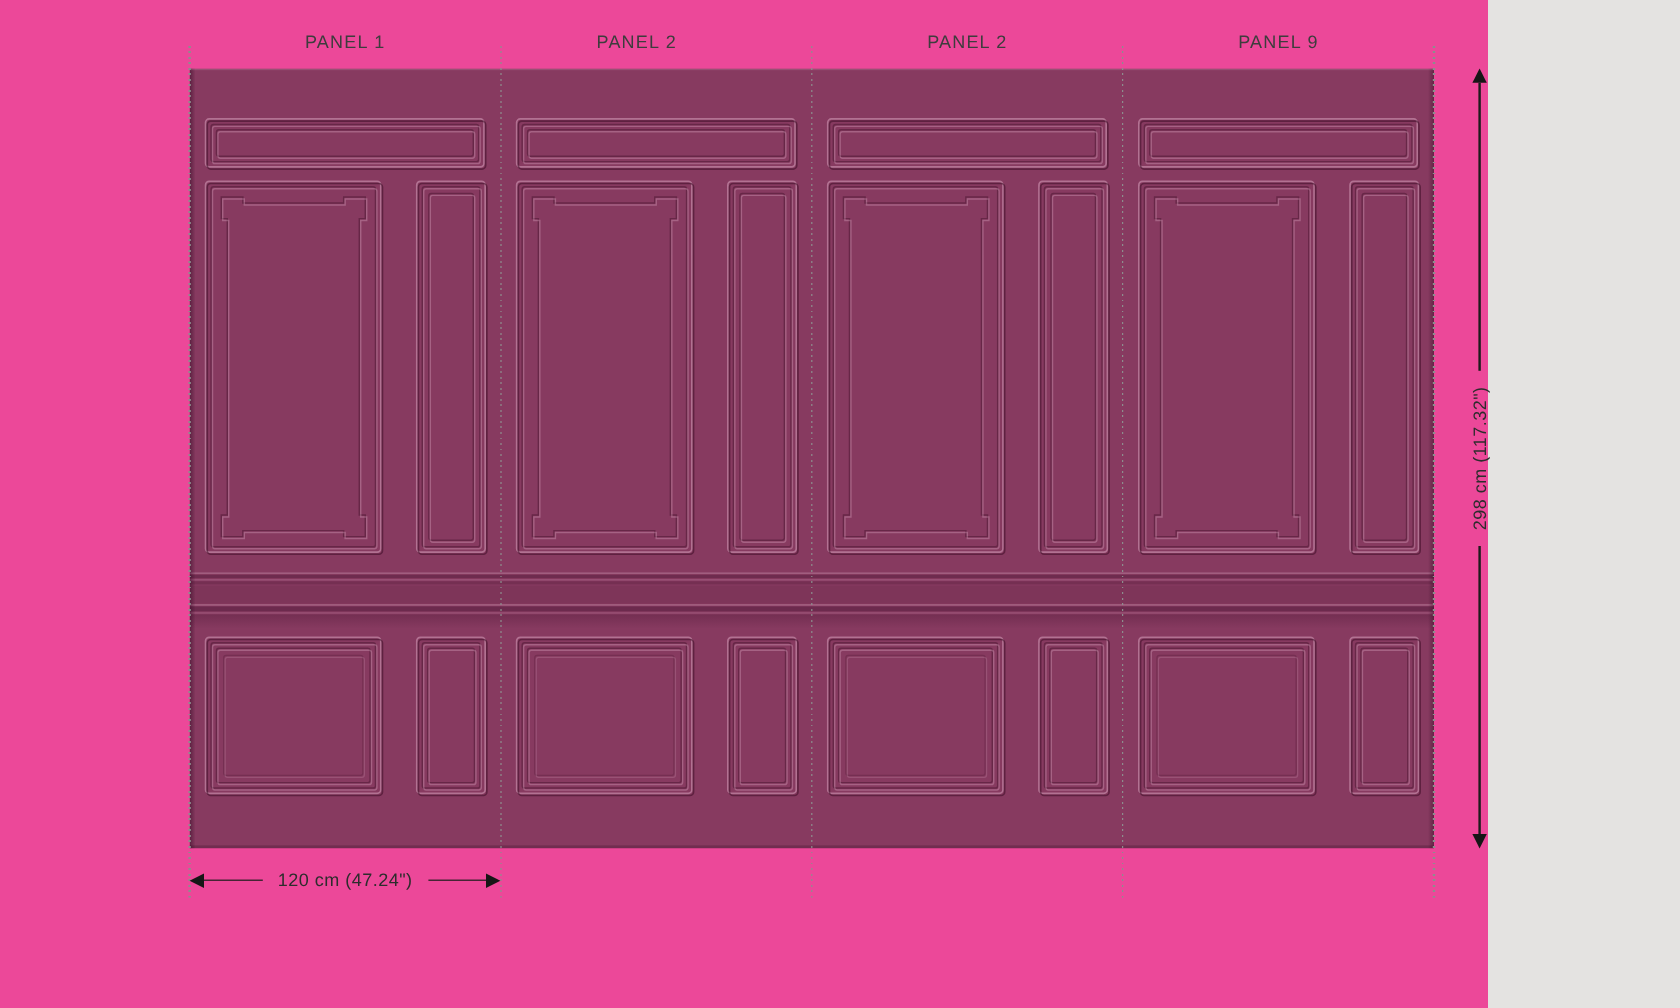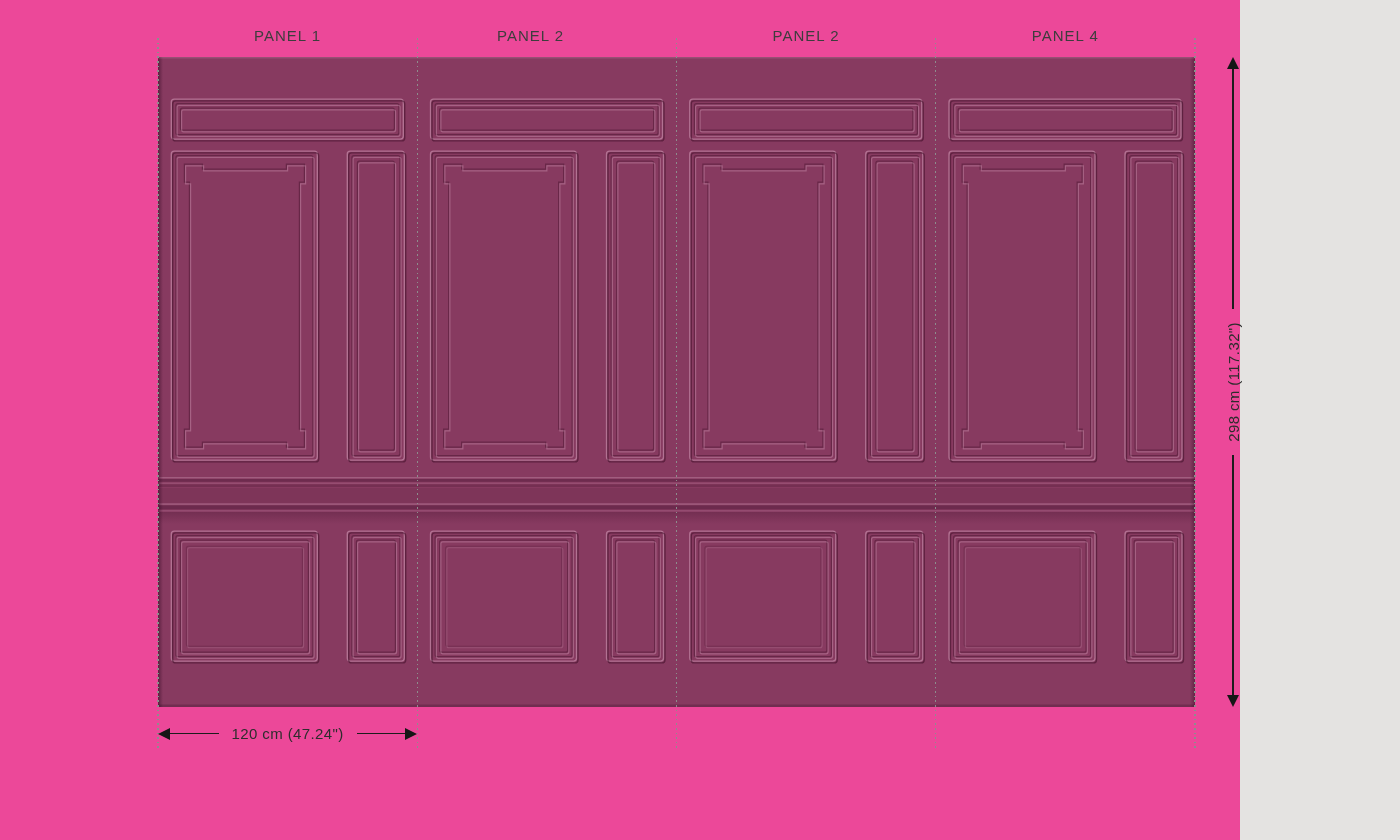--- a/index.html
+++ b/index.html
@@ -59,21 +59,21 @@
   .arrow.down {border-width:12px 6px 0 6px;border-color:#161616 transparent transparent transparent;}
 </style>
 </head>
 <body>
 
 <div class="stage">
 
   <div class="panel-label" style="left:158px">PANEL 1</div>
   <div class="panel-label" style="left:401px">PANEL 2</div>
   <div class="panel-label" style="left:676.5px">PANEL 2</div>
-  <div class="panel-label" style="left:935.75px">PANEL 4</div>
+  <div class="panel-label" style="left:935.75px">PANEL 9</div>
 
   <svg class="wallpaper" viewBox="0 0 1037 650" xmlns="http://www.w3.org/2000/svg" xmlns:xlink="http://www.w3.org/1999/xlink">
     <defs>
       <linearGradient id="railFade" x1="0" y1="0" x2="0" y2="1">
         <stop offset="0" stop-color="#2f0620" stop-opacity="0.22"></stop>
         <stop offset="1" stop-color="#2f0620" stop-opacity="0"></stop>
       </linearGradient>
       <linearGradient id="edgeL" x1="0" y1="0" x2="1" y2="0">
         <stop offset="0" stop-color="#2f0620" stop-opacity="0.5"></stop>
         <stop offset="1" stop-color="#2f0620" stop-opacity="0"></stop>

